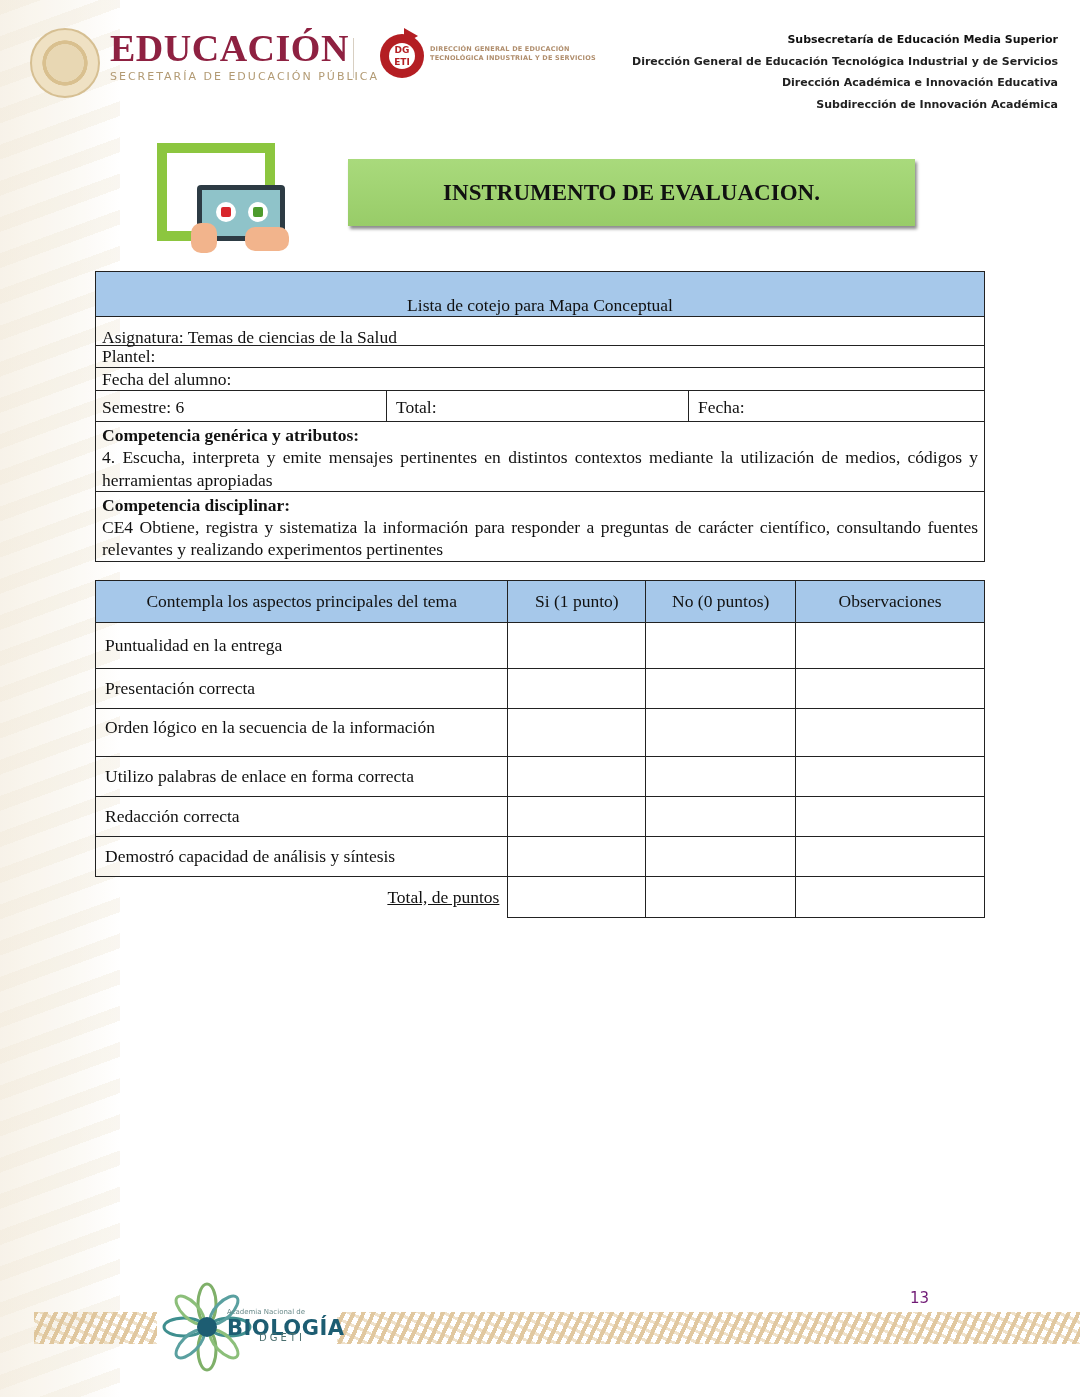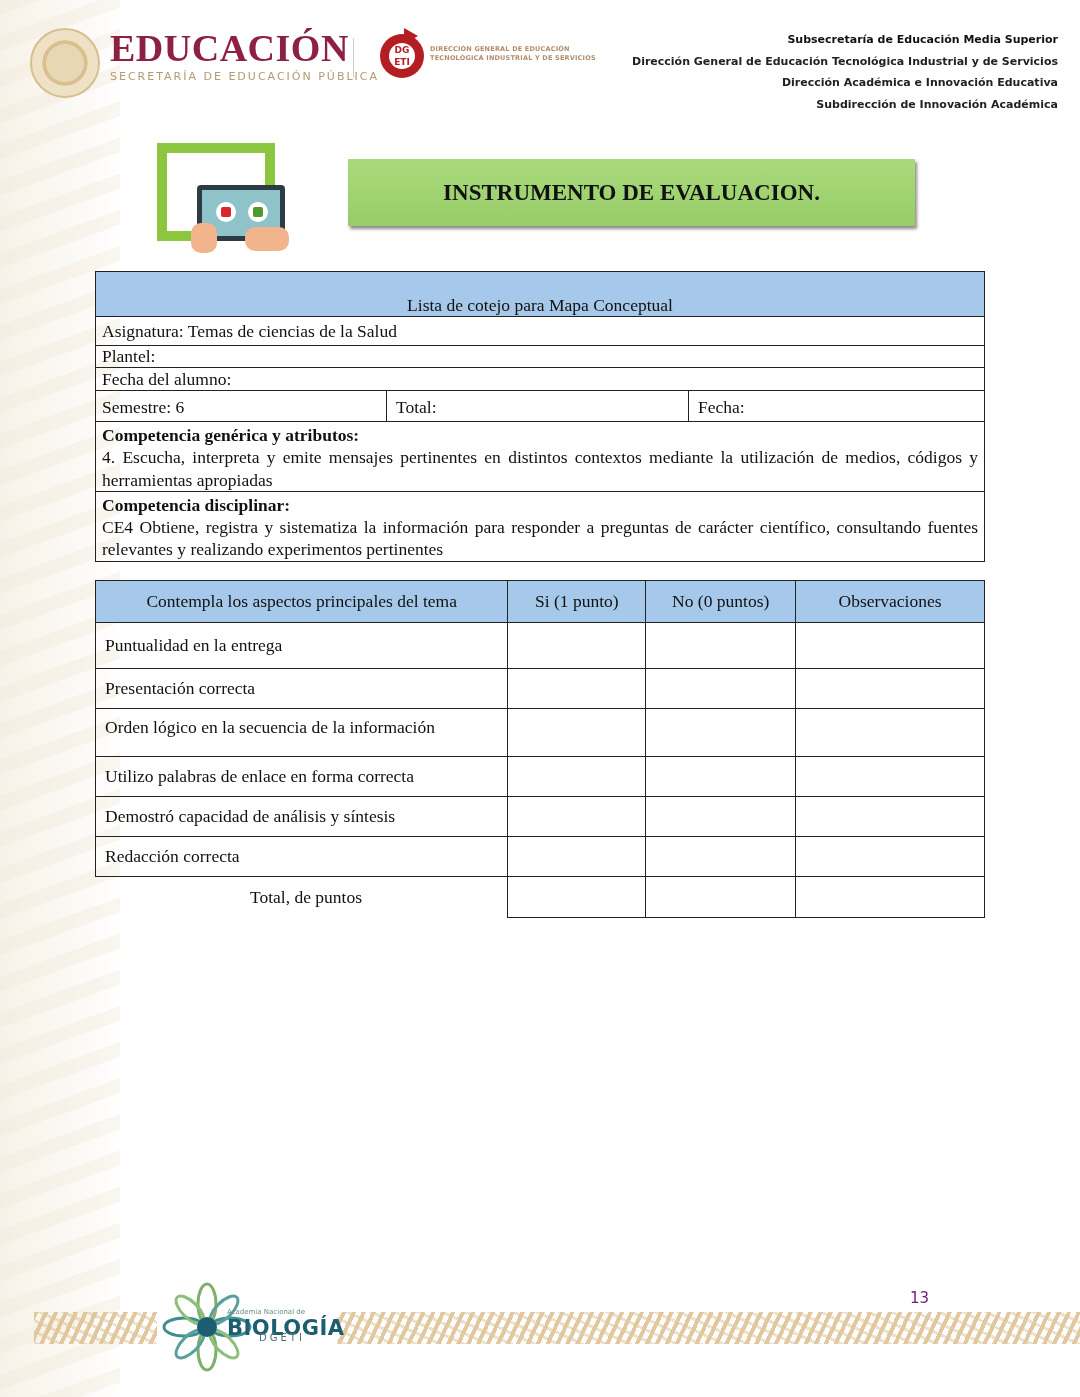--- a/index.html
+++ b/index.html
@@ -92,35 +92,35 @@
       position: absolute; left: 95px; top: 271px; width: 890px;
       font-size: 17.5px; color: #111;
     }
     .box { border: 1.5px solid #222; border-top: none; box-sizing: border-box; }
     .head {
       height: 46px; background: #a6c8ea; border: 1.5px solid #222;
       display: flex; align-items: flex-end; justify-content: center; padding-bottom: 0px;
       line-height: 22px; box-sizing: border-box;
     }
     .row { padding: 0 6px; line-height: 22px; box-sizing: border-box; }
-    .r-asig { height: 29px; padding-top: 3px; }
+    .r-asig { height: 29px; padding-top: 9px; }
     .r-plantel { height: 22px; line-height: 21px; }
     .r-nombre { height: 23px; }
     .r-sem { display: flex; height: 31px; padding: 0; }
     .r-sem > div { padding: 5px 6px 0; box-sizing: border-box; line-height: 22px; }
     .r-sem .c1 { width: 291px; border-right: 1.5px solid #222; }
     .r-sem .c2 { width: 302px; border-right: 1.5px solid #222; padding-left: 9px; }
     .r-sem .c3 { flex: 1; padding-left: 9px; }
     .r-comp { padding-top: 2px; padding-bottom: 0px; line-height: 22.3px; text-align: justify; }
     .bold { font-weight: bold; }
     .rubric { position: absolute; left: 95px; top: 580px; width: 890px; border-collapse: collapse; font-size: 17.5px; }
     .rubric td, .rubric th { border: 1.5px solid #222; padding: 0 9px; box-sizing: border-box; }
     .rubric th { background: #a6c8ea; font-weight: normal; height: 42px; text-align: center; }
     .rubric td.crit { text-align: left; }
-    .rubric tr.total td.label { border: none; text-align: center; padding-right: 0; }
+    .rubric tr.total td.label { border: none; text-align: right; padding-right: 8px; text-decoration: underline; }
 
     
     .page-num { position: absolute; left: 910px; top: 1289px; font-family: "DejaVu Sans", sans-serif; font-size: 15px; color: #701a75; }
     .footer-band {
       position: absolute; left: 34px; top: 1312px; width: 1046px; height: 32px;
       background:
         repeating-linear-gradient(115deg, #dcbf90 0 4px, rgba(255,255,255,0) 4px 9px),
         repeating-linear-gradient(25deg, rgba(220,190,140,0.55) 0 3px, rgba(255,255,255,0) 3px 10px);
       opacity: 0.85;
     }
@@ -234,27 +234,27 @@
     <td></td>
     <td></td>
   </tr>
   <tr style="height:40px">
     <td class="crit">Utilizo palabras de enlace en forma correcta</td>
     <td></td>
     <td></td>
     <td></td>
   </tr>
   <tr style="height:40px">
+    <td class="crit">Redacción correcta</td>
+    <td></td>
+    <td></td>
+    <td></td>
+  </tr>
+  <tr style="height:40px">
     <td class="crit">Demostró capacidad de análisis y síntesis</td>
-    <td></td>
-    <td></td>
-    <td></td>
-  </tr>
-  <tr style="height:40px">
-    <td class="crit">Redacción correcta</td>
     <td></td>
     <td></td>
     <td></td>
   </tr>
   <tr class="total" style="height:41px">
     <td class="label">Total, de puntos</td>
     <td></td>
     <td></td>
     <td></td>
   </tr>

